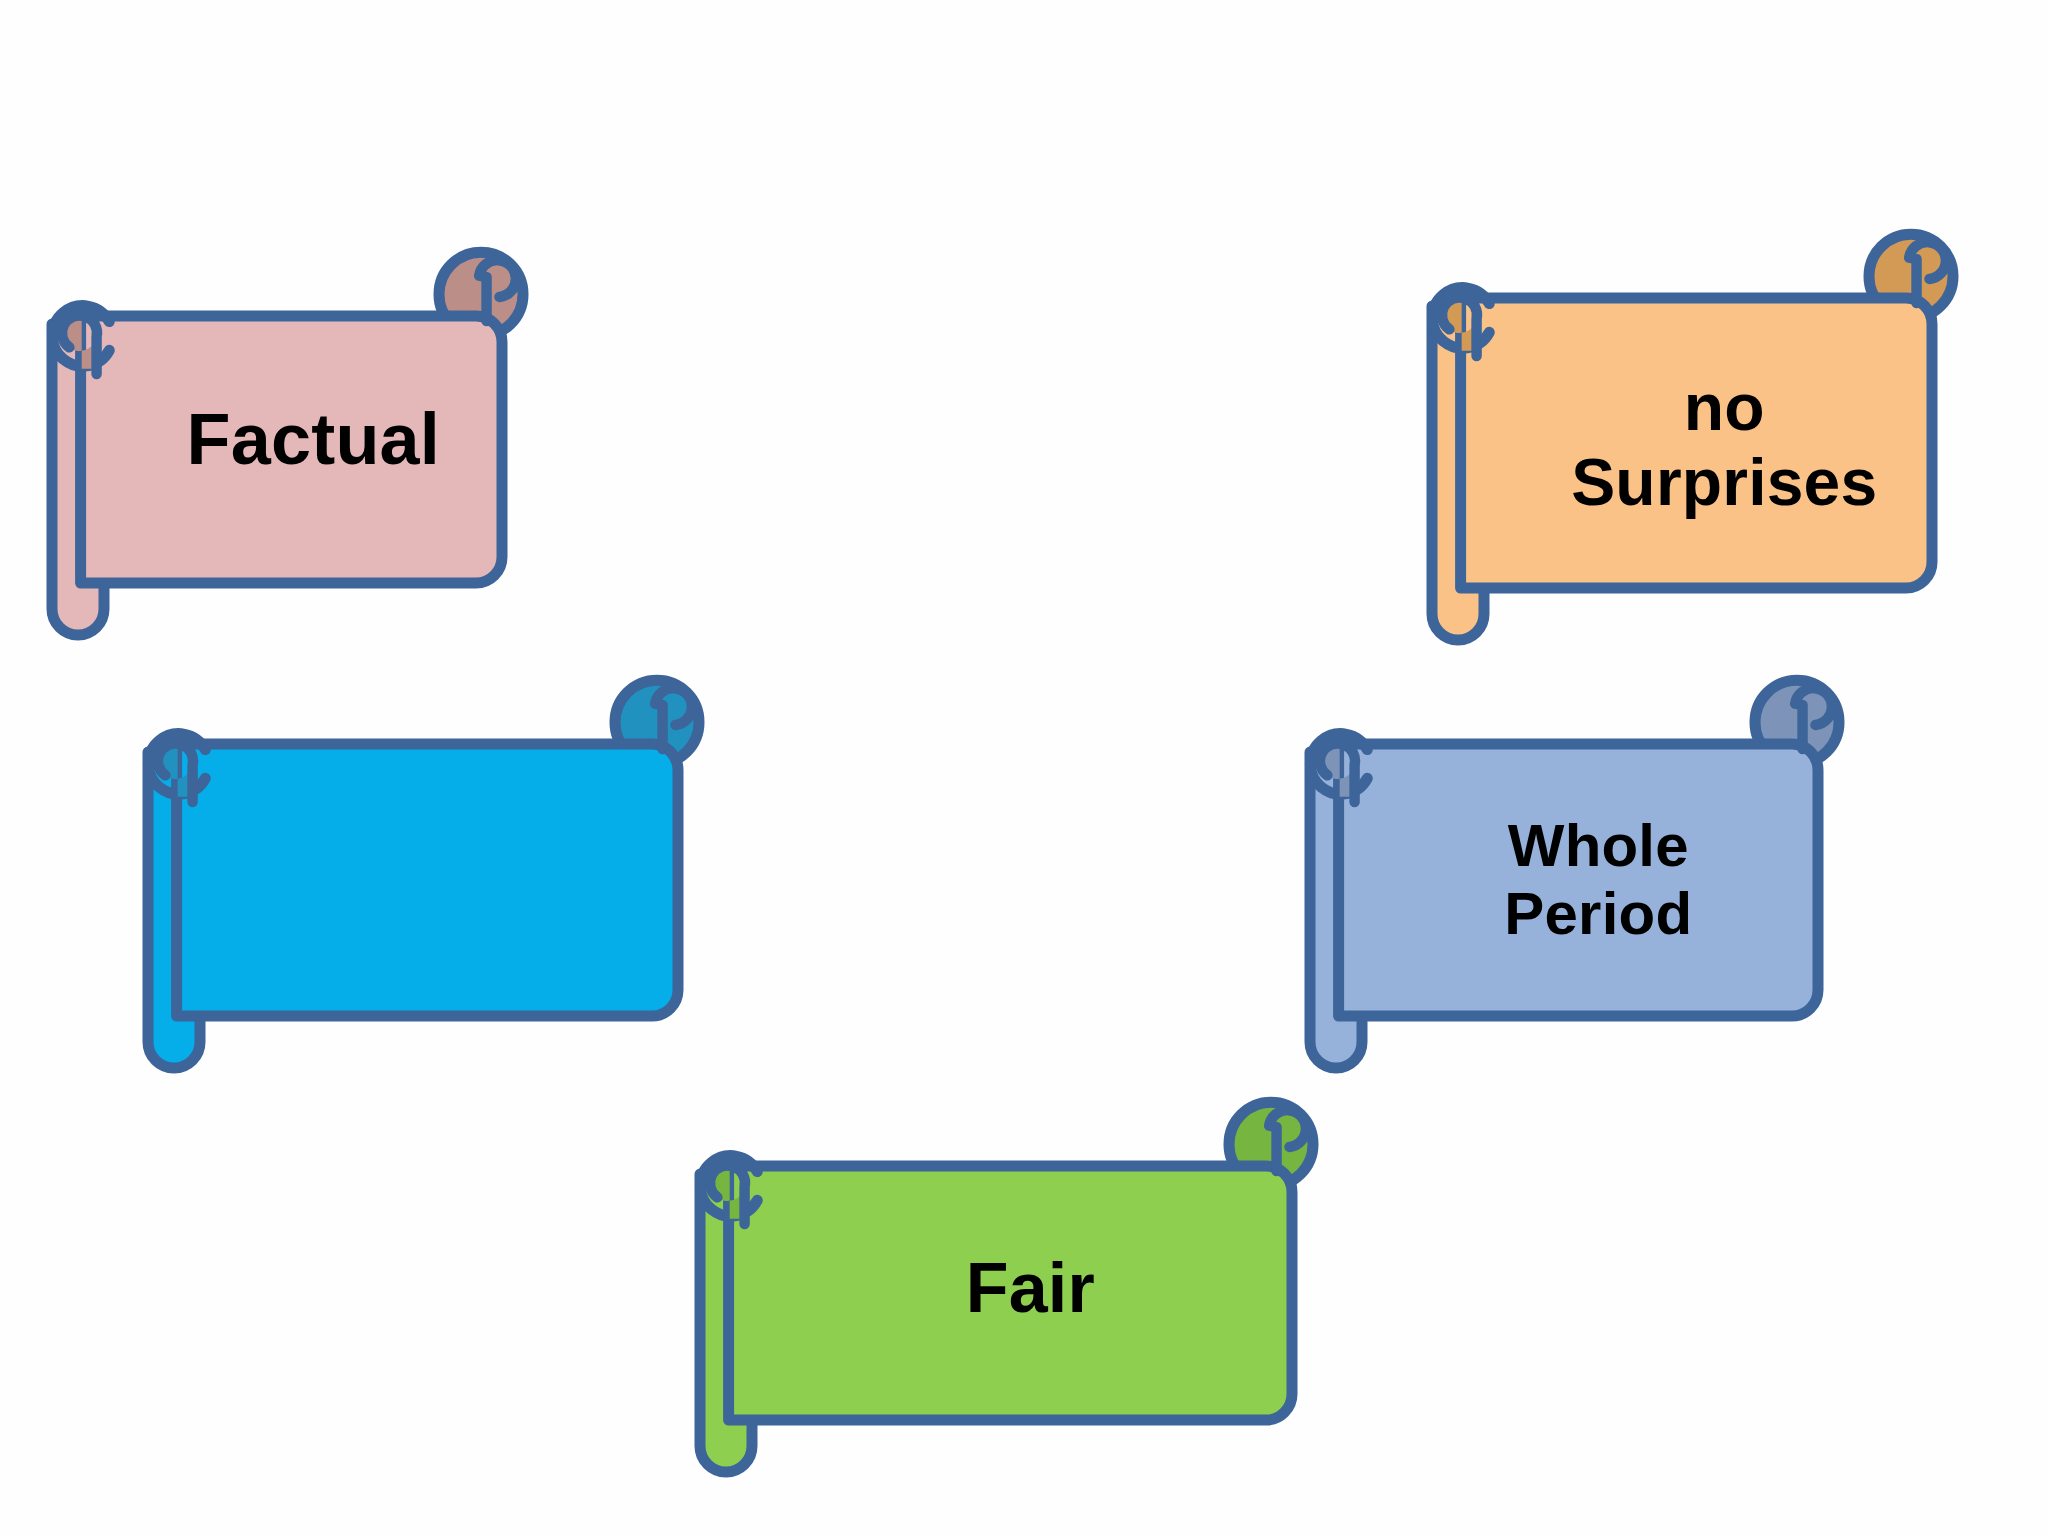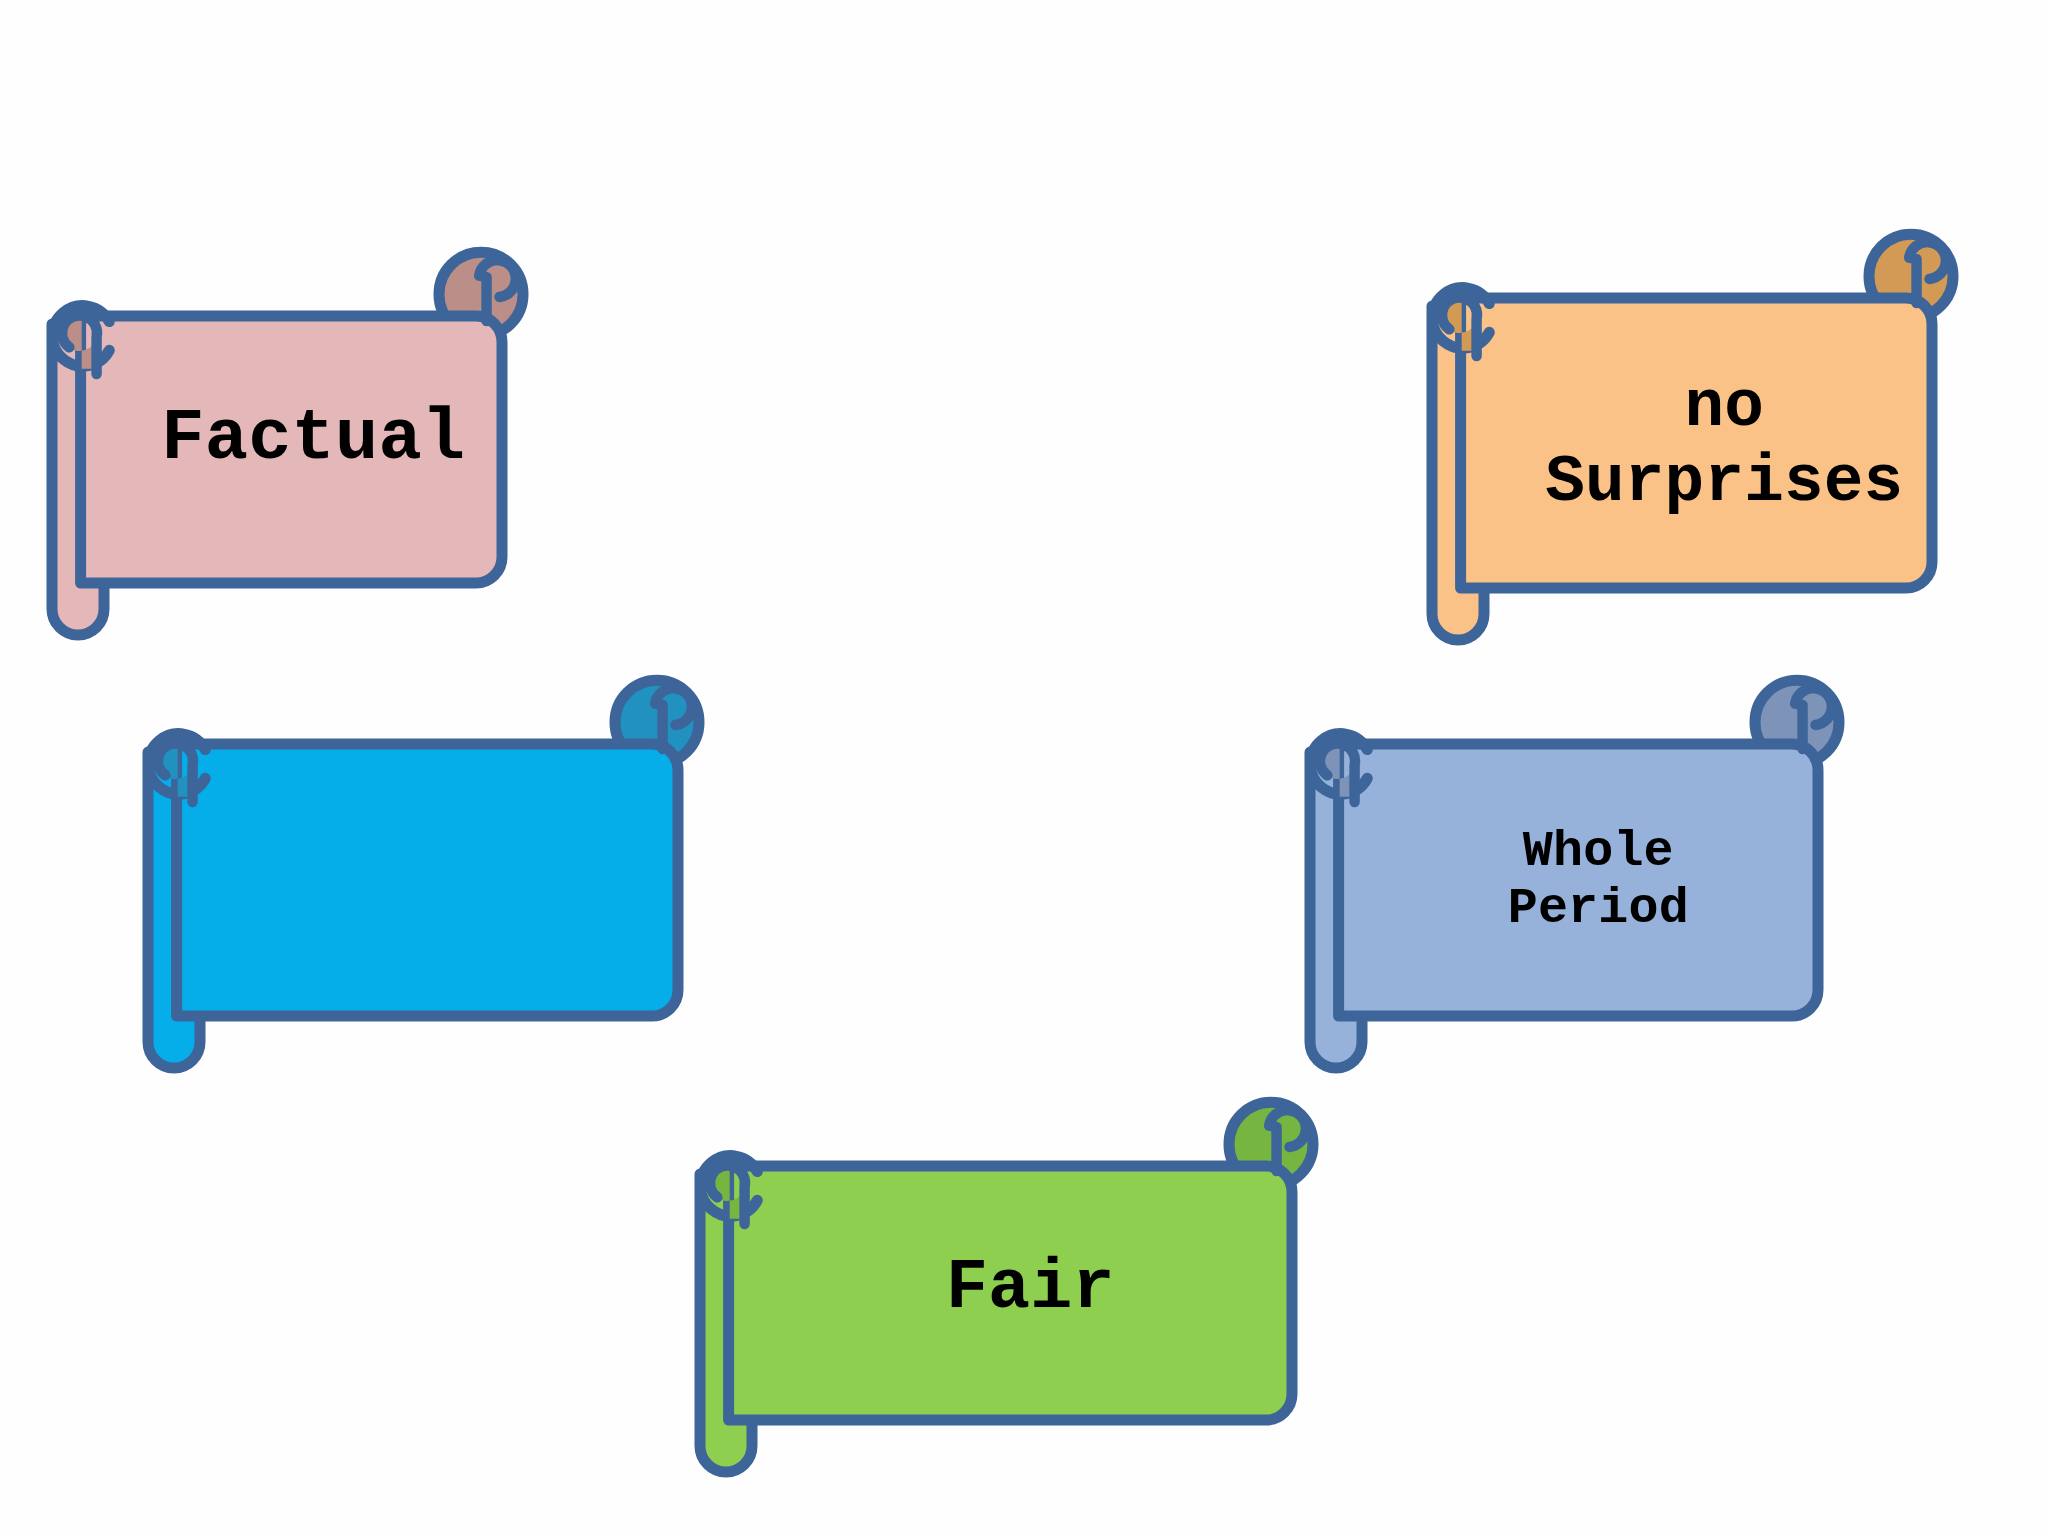--- a/index.html
+++ b/index.html
@@ -31,21 +31,21 @@
     overflow: visible;
   }
   .scroll-label {
     position: absolute;
     display: flex;
     align-items: center;
     justify-content: center;
     text-align: center;
     color: #000000;
     font-weight: bold;
-    font-family: Liberation Mono, monospace;
+    font-family: Liberation Sans, sans-serif;
     line-height: 1.14;
     white-space: pre-line;
     pointer-events: none;
     letter-spacing: 0.2px;
   }
 </style>
 </head>
 <body>
 
 <div id="canvas" style="background: rgb(254, 254, 254);">
@@ -88,21 +88,21 @@
     <div class="scroll-banner" style="left: 1310px; top: 718px; width: 508px; height: 350px;">
       <svg width="648" height="490" viewBox="0 0 648 490" style="left: -70px; top: -70px;">
         <path d="M 70 104.03999999999999 L 70 394 A 26 26 0 0 0 122 394 L 122 104.03999999999999 Z" fill="#97B2DA" stroke="#3D6599" stroke-width="11" stroke-linejoin="round" stroke-linecap="round"></path>
         <circle cx="557" cy="74.19999999999999" r="42" fill="#7D93B8" stroke="#3D6599" stroke-width="11"></circle>
         <path d="M 98.6 96.03999999999999 L 552 96.03999999999999 A 26 26 0 0 1 578 122.03999999999999 L 578 342 A 26 26 0 0 1 552 368 L 98.6 368 Z" fill="#97B2DA" stroke="#3D6599" stroke-width="11" stroke-linejoin="round"></path>
         <path d="M 575.48 76.972 A 18.48 18.48 0 1 0 555.152 55.719999999999985 L 562.544 57.19839999999999 L 562.544 100.99599999999998" fill="none" stroke="#3D6599" stroke-width="10.45" stroke-linecap="round" stroke-linejoin="round"></path>
         <path d="M 127.27999999999999 130.31199999999998 A 30.24 30.24 0 1 1 127.27999999999999 101.58399999999999" fill="none" stroke="#3D6599" stroke-width="11" stroke-linecap="round"></path>
         <path d="M 99.67088 96.1408 A 17.539199999999997 17.539199999999997 0 1 0 114.57919999999999 117.538624 L 114.57919999999999 148.7584 L 99.67088 148.7584 Z" fill="#7D93B8" stroke="none"></path>
         <path d="M 114.57919999999999 154.02015999999998 L 114.57919999999999 116.83705599999999 A 17.539199999999997 17.539199999999997 0 1 0 87.39344 127.360576" fill="none" stroke="#3D6599" stroke-width="10.45" stroke-linecap="round" stroke-linejoin="round"></path>
       </svg>
-      <div class="scroll-label" style="left: 28.6px; top: 26.04px; width: 479.4px; height: 271.96px; font-size: 50px; color: rgb(0, 0, 0); transform: translate(20px, 0px);">Whole
+      <div class="scroll-label" style="left: 28.6px; top: 26.04px; width: 479.4px; height: 271.96px; font-size: 60px; color: rgb(0, 0, 0); transform: translate(20px, 0px);">Whole
 Period</div>
     </div>
     <div class="scroll-banner" style="left: 700px; top: 1140px; width: 592px; height: 332px;">
       <svg width="732" height="472" viewBox="0 0 732 472" style="left: -70px; top: -70px;">
         <path d="M 70 104.03999999999999 L 70 376 A 26 26 0 0 0 122 376 L 122 104.03999999999999 Z" fill="#8ECF50" stroke="#3D6599" stroke-width="11" stroke-linejoin="round" stroke-linecap="round"></path>
         <circle cx="641" cy="74.19999999999999" r="42" fill="#77B541" stroke="#3D6599" stroke-width="11"></circle>
         <path d="M 98.6 96.03999999999999 L 636 96.03999999999999 A 26 26 0 0 1 662 122.03999999999999 L 662 324 A 26 26 0 0 1 636 350 L 98.6 350 Z" fill="#8ECF50" stroke="#3D6599" stroke-width="11" stroke-linejoin="round"></path>
         <path d="M 659.48 76.972 A 18.48 18.48 0 1 0 639.152 55.719999999999985 L 646.544 57.19839999999999 L 646.544 100.99599999999998" fill="none" stroke="#3D6599" stroke-width="10.45" stroke-linecap="round" stroke-linejoin="round"></path>
         <path d="M 127.27999999999999 130.31199999999998 A 30.24 30.24 0 1 1 127.27999999999999 101.58399999999999" fill="none" stroke="#3D6599" stroke-width="11" stroke-linecap="round"></path>
         <path d="M 99.67088 96.1408 A 17.539199999999997 17.539199999999997 0 1 0 114.57919999999999 117.538624 L 114.57919999999999 148.7584 L 99.67088 148.7584 Z" fill="#77B541" stroke="none"></path>

